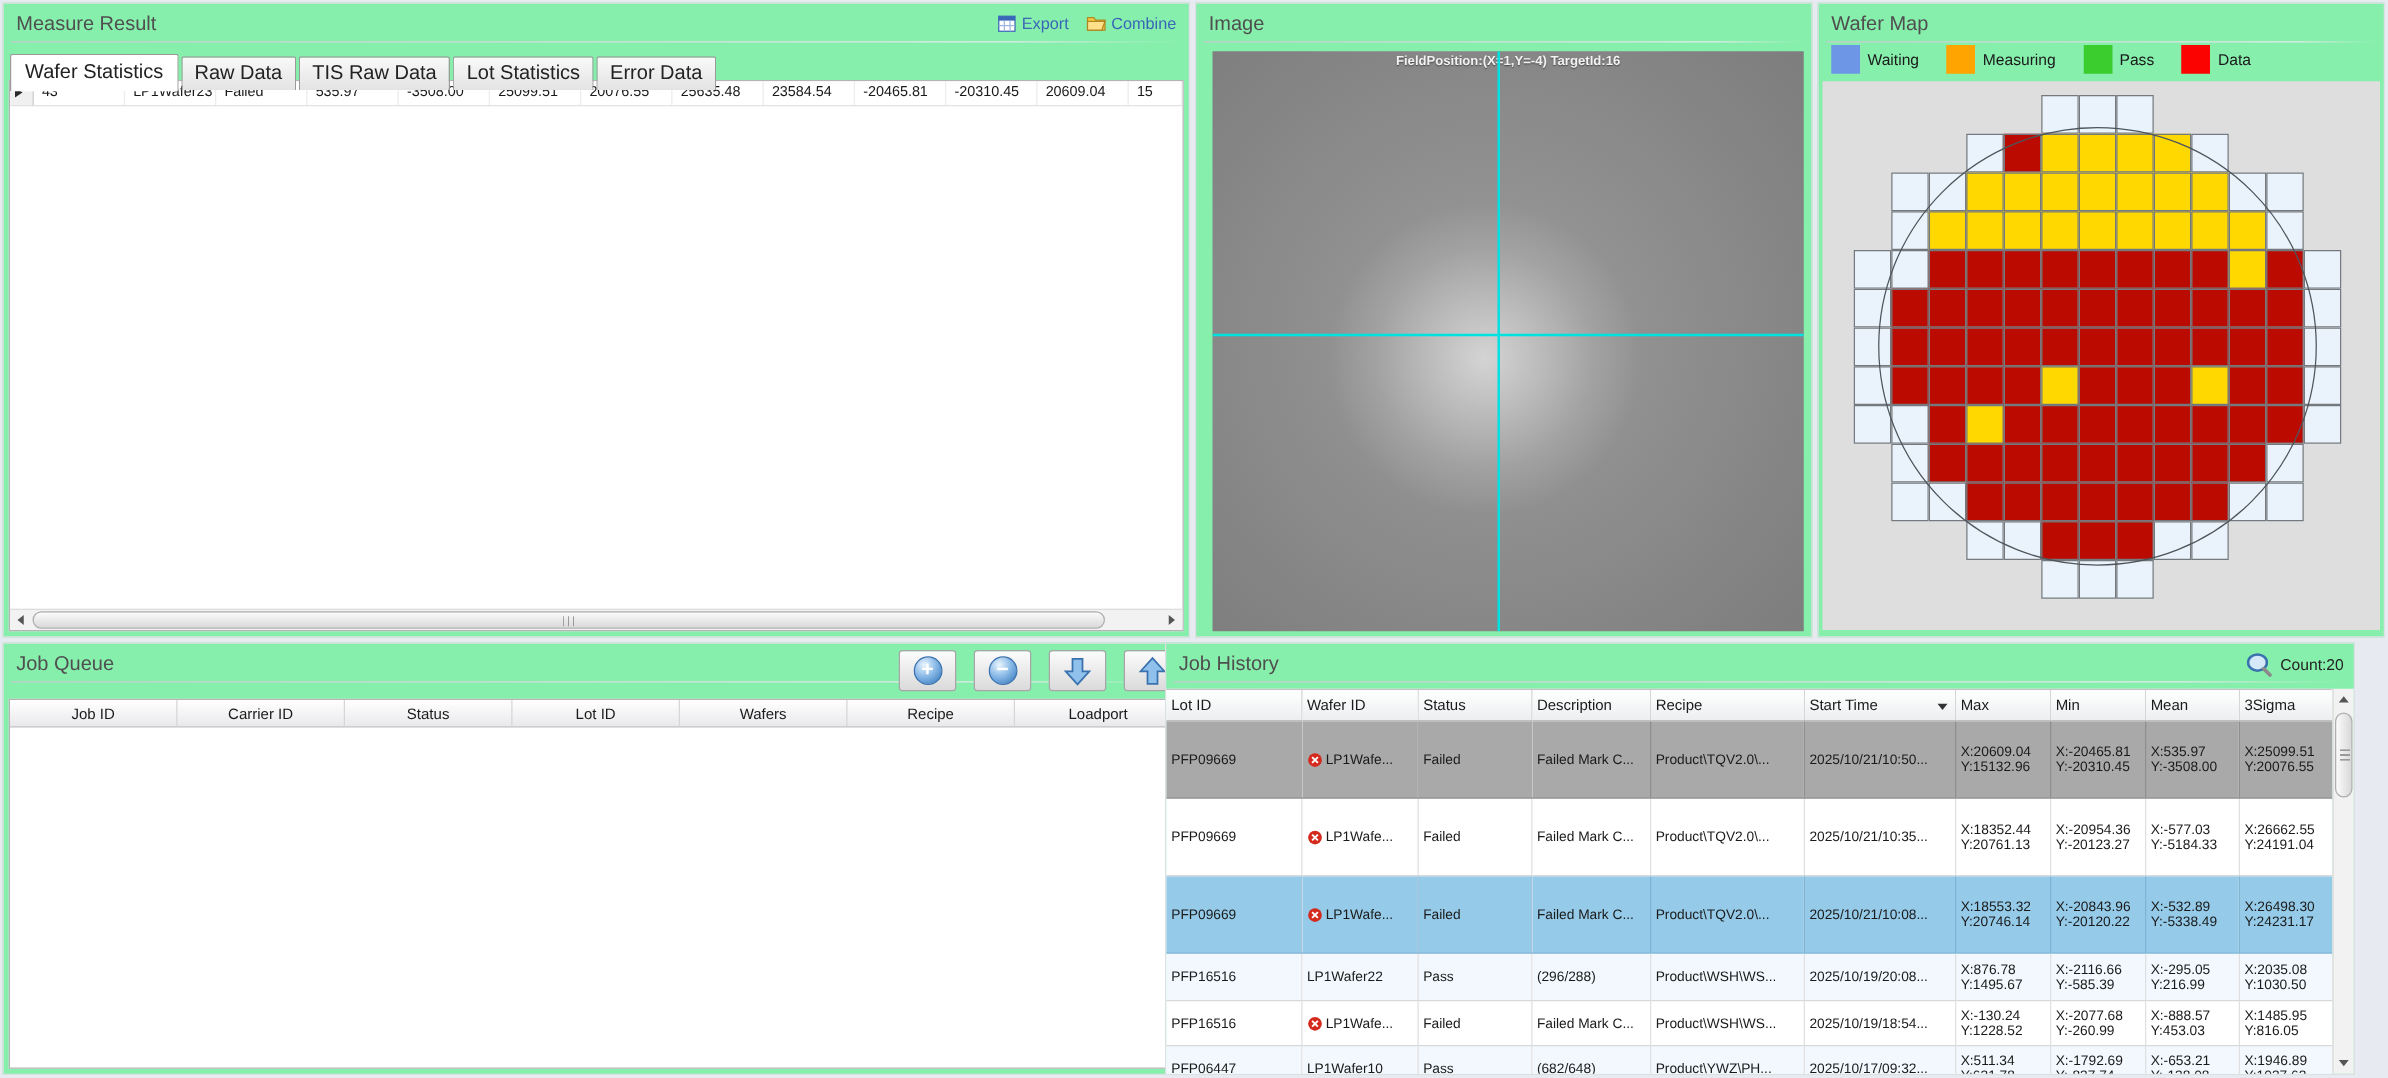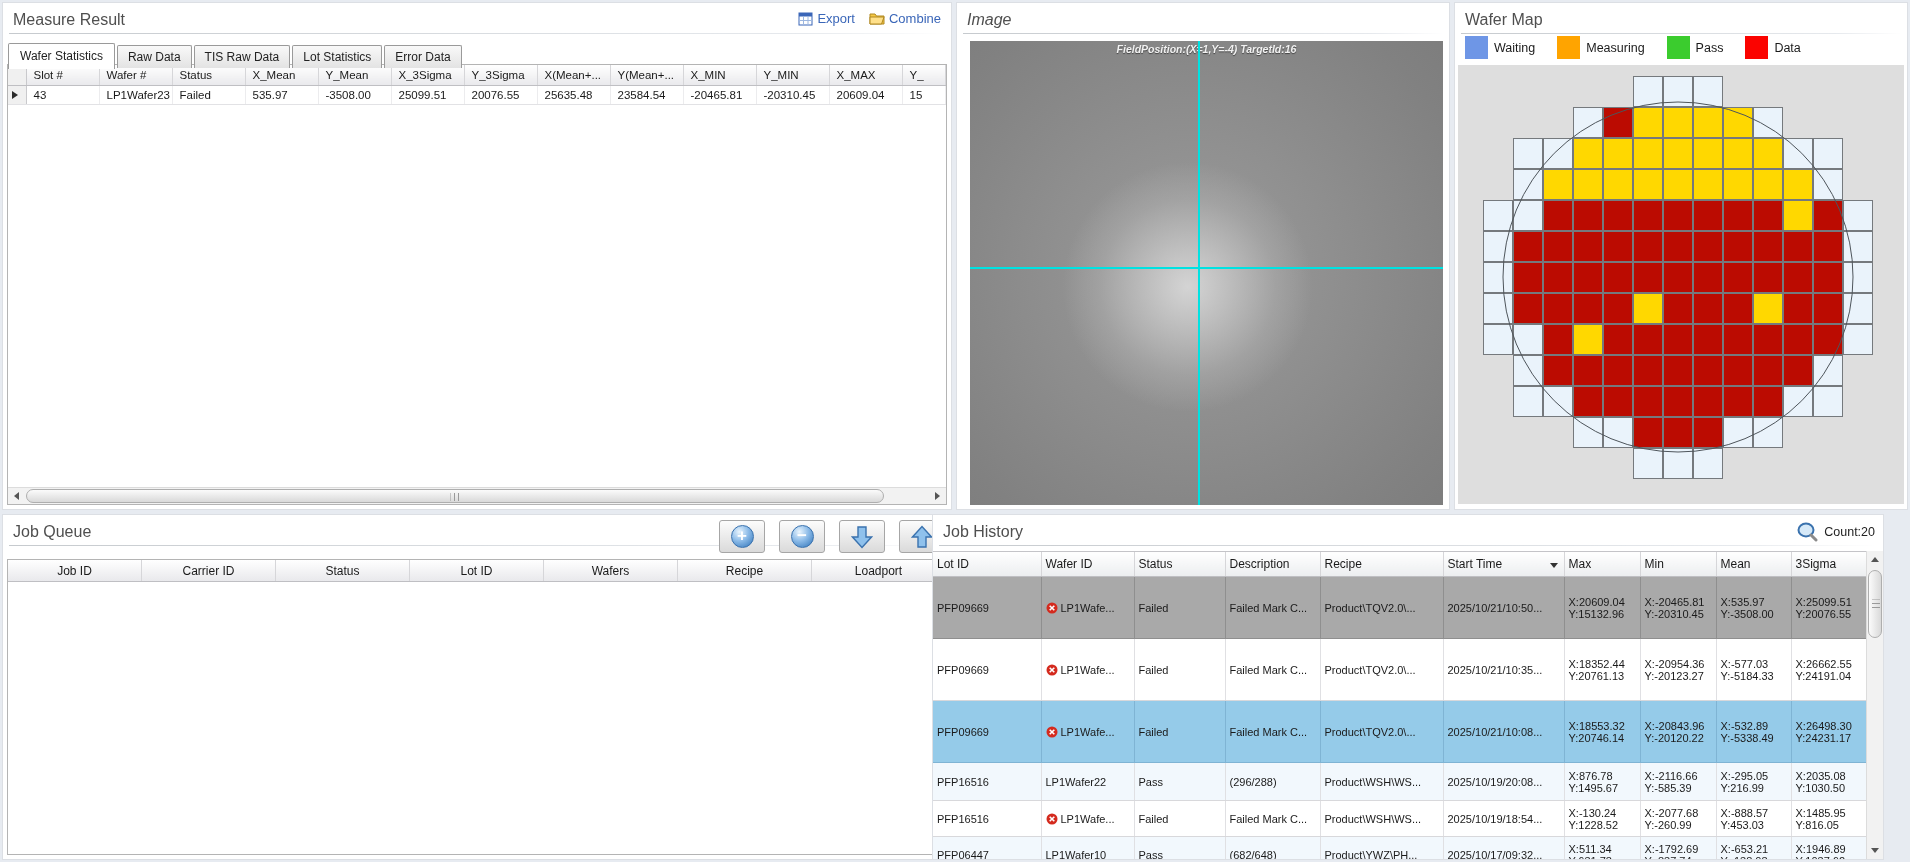--- a/index.html
+++ b/index.html
@@ -1,51 +1,51 @@
 <!DOCTYPE html>
 <html><head>
 <meta charset="utf-8">
 <style>
   * { box-sizing: border-box; }
   html,body { margin:0; padding:0; }
   body {
     width:1910px; height:862px; overflow:hidden; position:relative;
     background:#e7ebf1; font-family:"Liberation Sans", sans-serif; color:#1a1a1a;
   }
-  .panel { position:absolute; background:#ffffff; border:1px solid #dcdfe4; }
+  .panel { position:absolute; background:#86efac; border:1px solid #dcdfe4; }
   .panel-title { font-size:16px; color:#4f4f4f; padding:8px 10px 2px; white-space:nowrap; }
   .title-rule { height:1px; margin:2px 6px 0; background:linear-gradient(to right,#c6cace,#e6e9ed 85%, rgba(230,233,237,0)); }
 
   
   #measure-result { left:2px; top:2px; width:950px; height:508px; }
   .mr-toolbar { position:absolute; right:10px; top:8px; display:flex; gap:14px; font-size:13px; color:#3a66b8; align-items:center; }
   .tool-link { display:flex; align-items:center; gap:4px; cursor:pointer; }
   .tabs { position:absolute; left:5px; top:39px; display:flex; align-items:flex-end; z-index:3; }
-  .tab { font-size:12px; padding:4px 10px 4px; margin-right:2px; border:1px solid #9a9a9a; border-bottom:none;
+  .tab { font-size:16px; padding:4px 10px 4px; margin-right:2px; border:1px solid #9a9a9a; border-bottom:none;
          border-radius:2px 2px 0 0; background:linear-gradient(#f9f9f9,#e3e3e3); color:#222; cursor:pointer; }
   .tab.active { background:#fff; padding:5px 11px 6px; position:relative; top:1px; }
   .mr-table-wrap { position:absolute; left:4px; right:4px; top:61px; bottom:4px; background:#fff; border:1px solid #b4b4b4; overflow:hidden; }
   table.grid { border-collapse:collapse; table-layout:fixed; font-size:11.5px; width:100%; }
   table.grid th { font-weight:normal; text-align:left; padding:3px 7px; height:20px;
     background:linear-gradient(#ffffff,#e9e9ec); border-right:1px solid #d6d6d9; border-bottom:1px solid #bfbfc3; white-space:nowrap; overflow:hidden; }
   table.grid td { padding:2px 7px; height:19px; border-right:1px solid #ececee; border-bottom:1px solid #e2e2e5; white-space:nowrap; overflow:hidden; background:#fff; }
   .marker-cell { background:#f0f0f0 !important; border-right:1px solid #c9c9cc !important; padding:2px 4px !important; }
   .tri-right { width:0; height:0; border-top:4px solid transparent; border-bottom:4px solid transparent; border-left:6px solid #2b2b2b; }
   
   .hscroll { position:absolute; left:0; right:0; bottom:0; height:17px; background:#f2f2f2; border-top:1px solid #dcdcdc; }
   .hs-arrow { position:absolute; top:0; width:17px; height:16px; display:flex; align-items:center; justify-content:center; }
   .tri-l { width:0;height:0;border-top:4px solid transparent;border-bottom:4px solid transparent;border-right:5px solid #555; }
   .tri-r { width:0;height:0;border-top:4px solid transparent;border-bottom:4px solid transparent;border-left:5px solid #555; }
   .hs-thumb { position:absolute; left:18px; right:62px; top:1px; height:14px; border:1px solid #aeaeae; border-radius:8px;
     background:linear-gradient(#fbfbfb,#d9d9d9); }
   .hs-grip { position:absolute; left:50%; top:3px; width:9px; height:8px; transform:translateX(-50%);
     background:repeating-linear-gradient(to right,#9a9a9a 0 1px, transparent 1px 4px); }
 
   
-  #image-panel { left:956px; top:2px; width:494px; height:508px;font-style:italic; }
+  #image-panel { left:956px; top:2px; width:494px; height:508px; }
   .img-area { position:absolute; left:13px; right:6px; top:38px; bottom:4px; overflow:hidden;
     background:
       radial-gradient(circle 160px at 46% 53%, rgba(215,215,215,0.95), rgba(175,175,175,0.5) 55%, rgba(140,140,140,0) 78%),
       radial-gradient(circle 430px at 47% 50%, #9c9c9c, #818181 68%, #777777 100%);
   }
   .img-overlay-text { position:absolute; top:2px; left:0; right:0; text-align:center; font-size:10.5px; font-weight:bold;
     color:#f2f2f2; text-shadow:0 1px 1px rgba(0,0,0,.5); }
   .cross-v { position:absolute; top:0; bottom:0; left:48.2%; width:2px; background:#00e2e2; }
   .cross-h { position:absolute; left:0; right:0; top:48.6%; height:2px; background:#00e2e2; }
 
@@ -140,36 +140,20 @@
           <col style="width:73px">
           <col style="width:73px">
         <col style="width:73px">
           <col style="width:73px">
           <col style="width:73px">
           <col style="width:73px">
         <col style="width:73px">
           <col>
       </colgroup>
       <tbody>
-          <tr>
-        <th class="marker-cell"></th>
-        <th>Slot #</th>
-        <th>Wafer #</th>
-        <th>Status</th>
-        <th>X_Mean</th>
-        <th>Y_Mean</th>
-        <th>X_3Sigma</th>
-        <th>Y_3Sigma</th>
-        <th>X(Mean+...</th>
-        <th>Y(Mean+...</th>
-        <th>X_MIN</th>
-        <th>Y_MIN</th>
-        <th>X_MAX</th>
-        <th>Y_</th>
-      </tr>
       <tr>
         <td class="marker-cell">
               <div class="tri-right"></div>
             </td>
         <td>43</td>
         <td>LP1Wafer23</td>
         <td>Failed</td>
         <td>535.97</td>
         <td>-3508.00</td>
         <td>25099.51</td>

